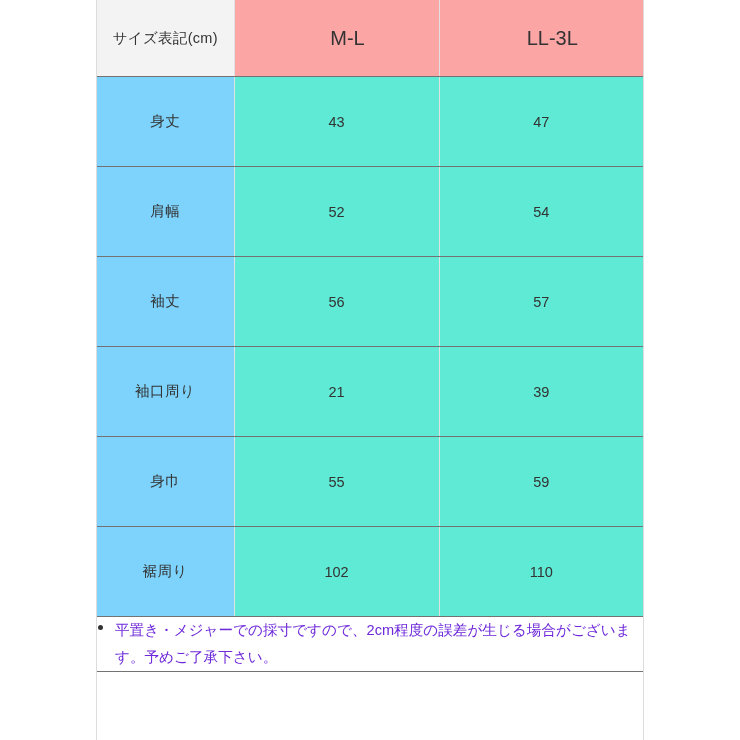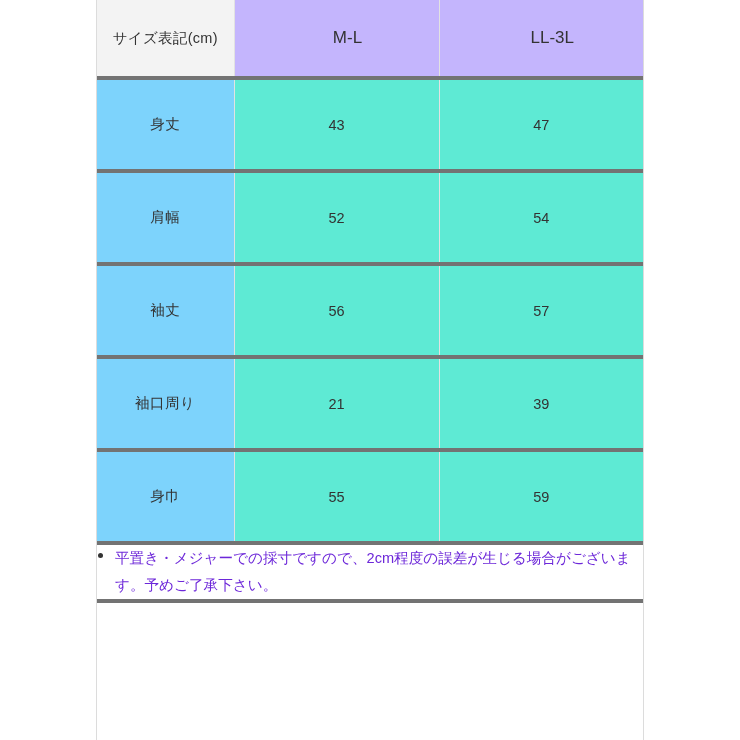--- a/index.html
+++ b/index.html
@@ -39,43 +39,43 @@
     width: 100%;
     table-layout: fixed;
   }
 
   table.size-table col.c0 { width: 137px; }
   table.size-table col.c1 { width: 205px; }
   table.size-table col.c2 { width: 204px; }
 
   table.size-table th,
   table.size-table td {
-    border-bottom: 4px solid #737373;
+    border-bottom: 1px solid #737373;
     text-align: center;
     vertical-align: middle;
     font-weight: normal;
     font-size: 14.5px;
     color: #333333;
     padding: 0;
   }
 
   
   thead tr th {
     height: 76px;
     background: #f3f3f3;
     border-bottom: 1px solid #dedede;
   }
   thead th.label-head {
     background: #f3f3f3;
     font-size: 14.5px;
     letter-spacing: 0.3px;
   }
   thead th.col-head {
-    background: #c4b5fd;
-    font-size: 17px;
+    background: #fca5a5;
+    font-size: 20px;
     border-left: 1px solid #e2e2e2;
     padding-left: 22px;
   }
 
   tbody td.row-label {
     background: #7dd3fc;
     height: 89px;
     font-size: 14.5px;
     letter-spacing: 0.5px;
   }
@@ -158,20 +158,25 @@
         <tr>
           <td class="row-label">袖口周り</td>
           <td class="value">21</td>
           <td class="value">39</td>
         </tr>
         <tr>
           <td class="row-label">身巾</td>
           <td class="value">55</td>
           <td class="value">59</td>
         </tr>
+        <tr>
+          <td class="row-label">裾周り</td>
+          <td class="value">102</td>
+          <td class="value">110</td>
+        </tr>
         <tr class="note-row">
           <td colspan="3">
             <ul class="note-list">
               <li>
                 <span class="bullet"></span>
                 <span>平置き・メジャーでの採寸ですので、2cm程度の誤差が生じる場合がございます。予めご了承下さい。</span>
               </li>
             </ul>
           </td>
         </tr>

